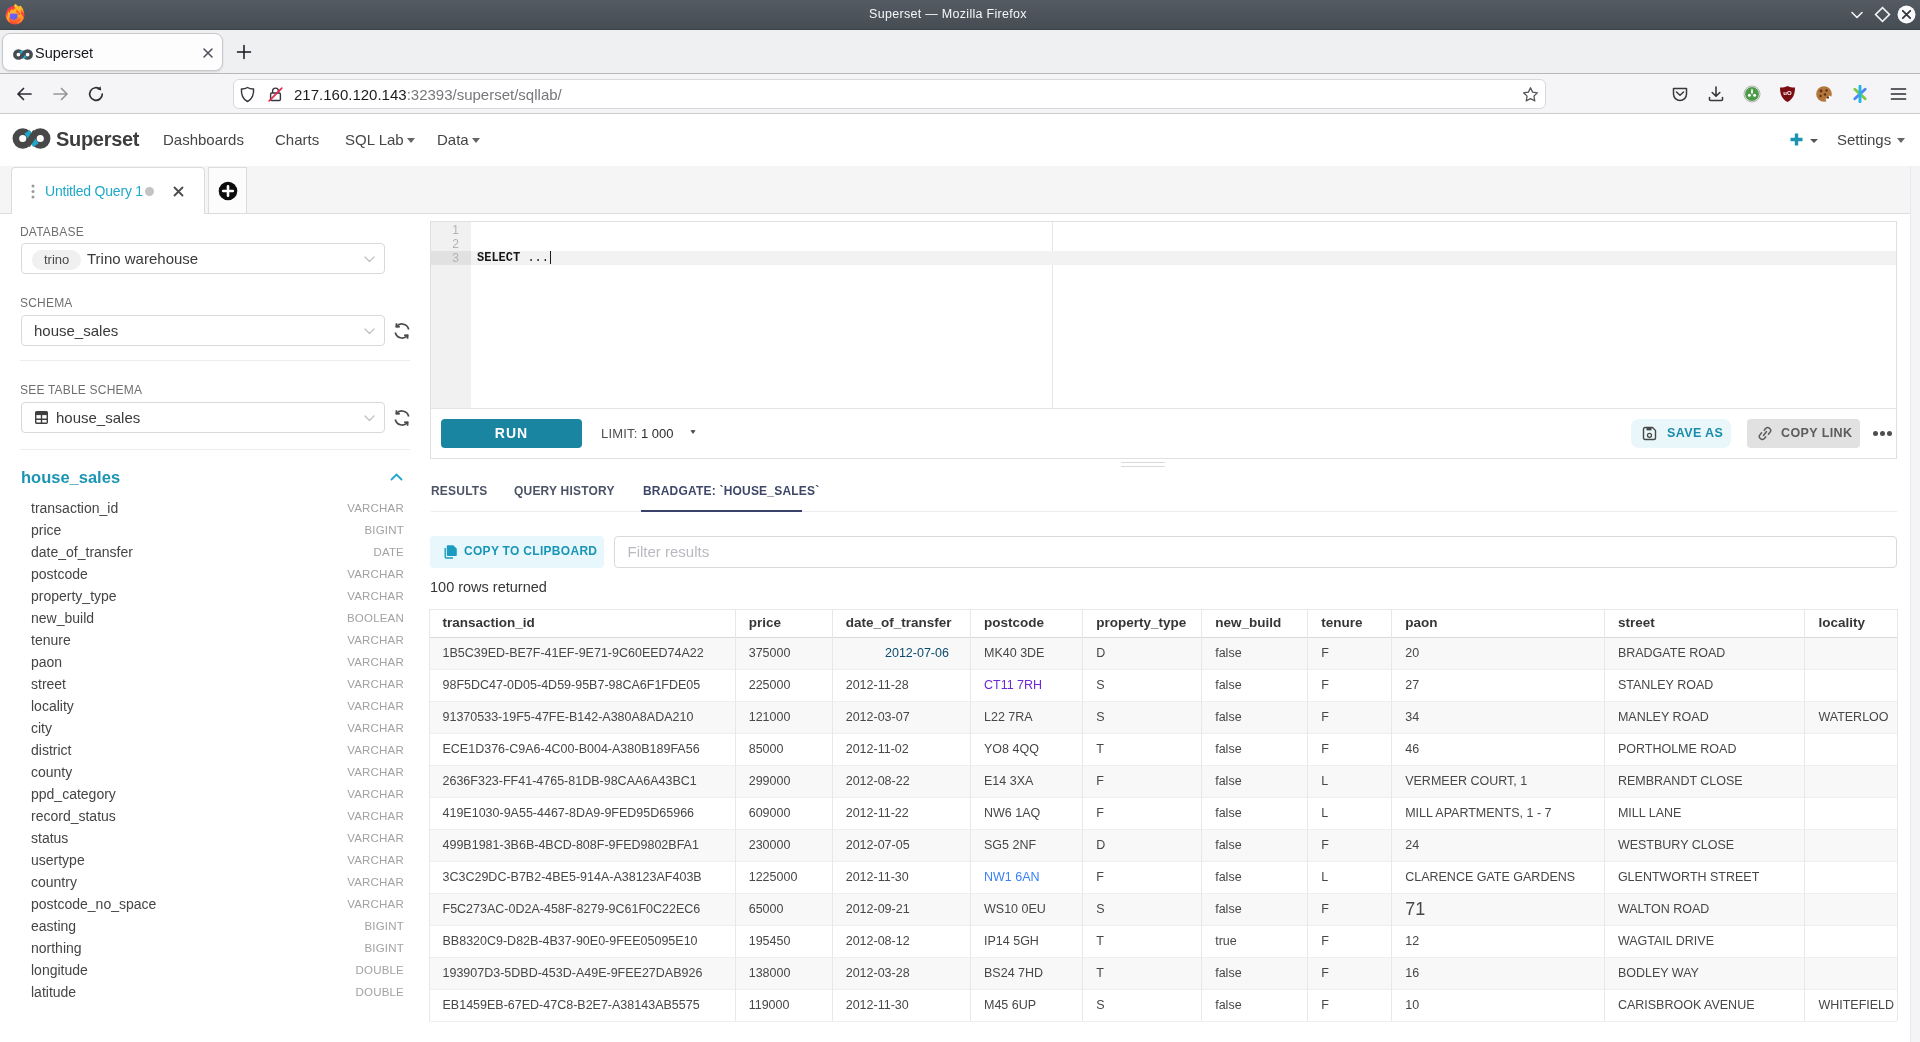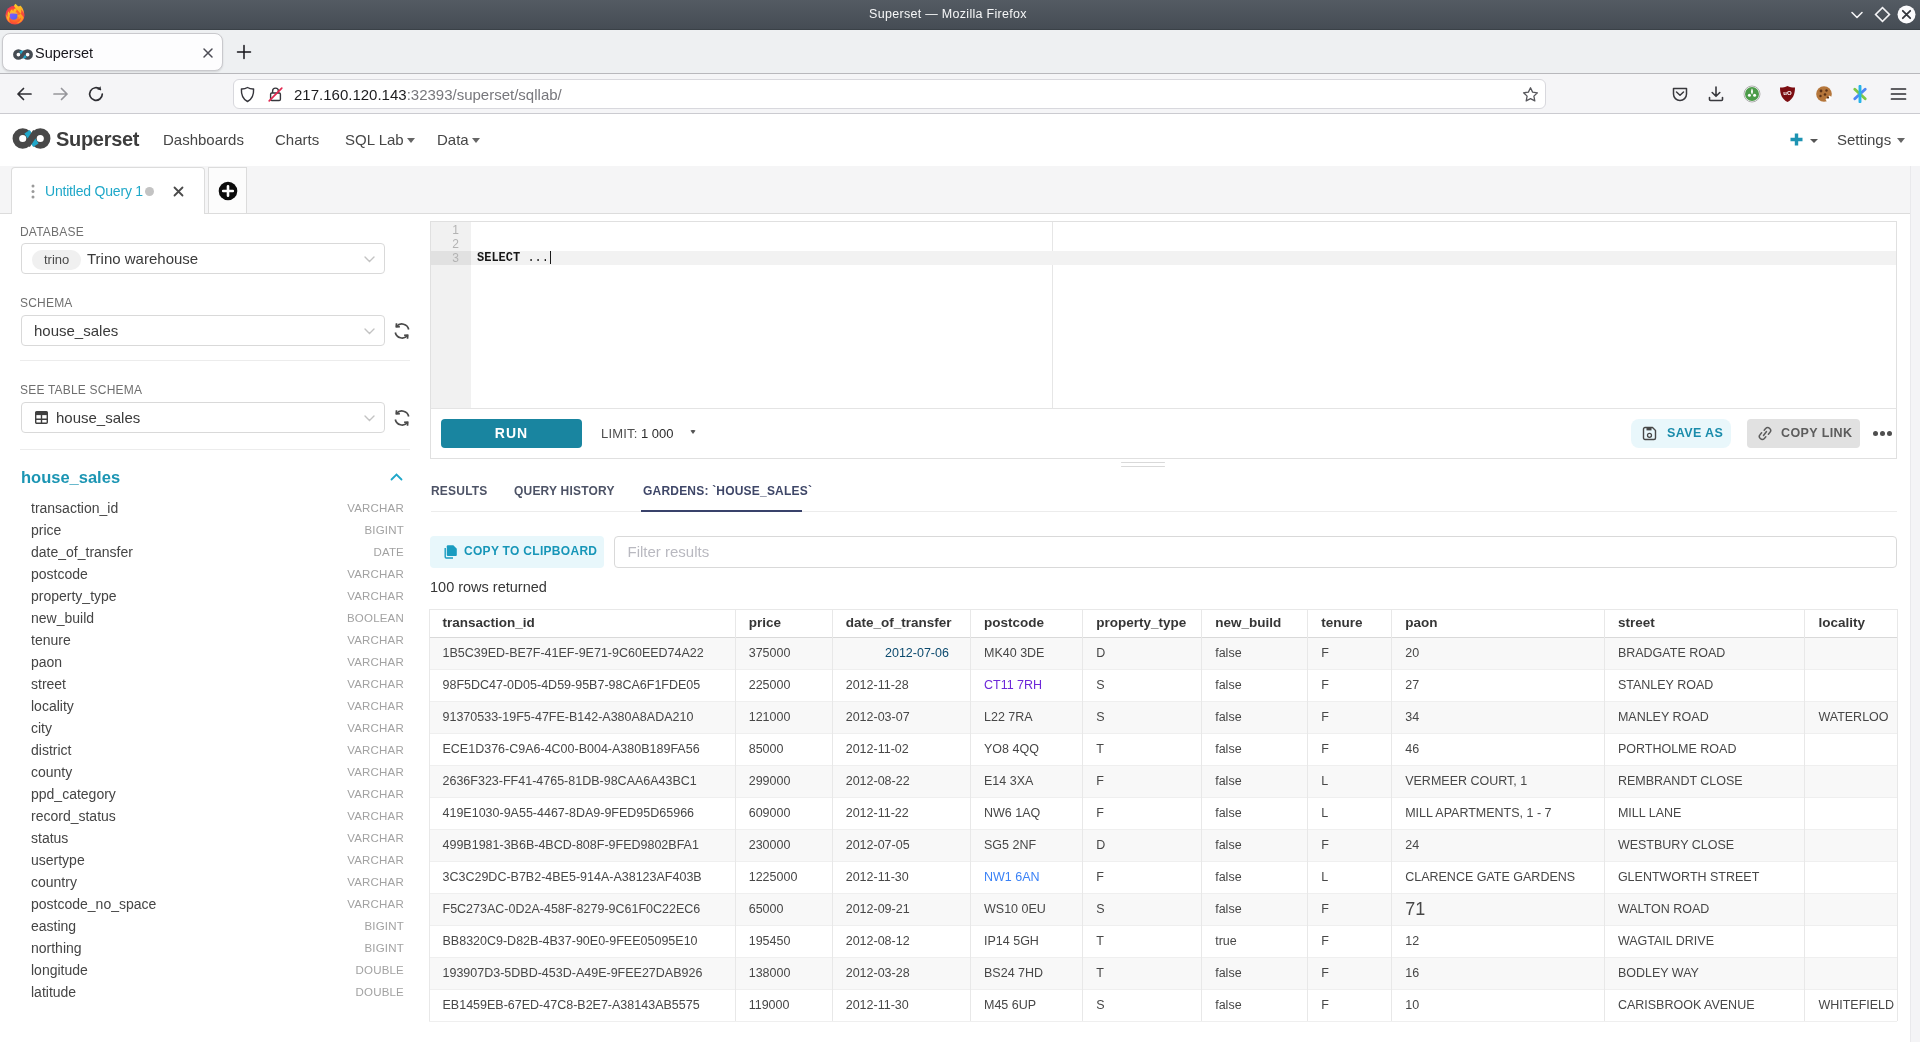--- a/index.html
+++ b/index.html
@@ -364,21 +364,21 @@
   <div class="abs" style="left:1449px;top:22px;width:5px;height:5px;border-radius:50%;background:#4f4f4f"></div>
   <div class="abs" style="left:1456px;top:22px;width:5px;height:5px;border-radius:50%;background:#4f4f4f"></div>
 </div>
 
 <div class="abs" style="left:1121px;top:461.5px;width:44px;height:1.5px;background:#d9d9d9;border-radius:1px"></div>
 <div class="abs" style="left:1121px;top:465.5px;width:44px;height:1.5px;background:#d9d9d9;border-radius:1px"></div>
 
 <div id="southtabs">
 <div class="stab" style="left:431px;top:484px">RESULTS</div>
 <div class="stab" style="left:514px;top:484px">QUERY HISTORY</div>
-<div class="stab" style="left:643px;top:484px;color:#3f4768">GARDENS: `HOUSE_SALES`</div>
+<div class="stab" style="left:643px;top:484px;color:#3f4768">BRADGATE: `HOUSE_SALES`</div>
 <div class="abs" style="left:431px;top:511px;width:1466px;height:1px;background:#ececec"></div>
 <div class="abs" style="left:641px;top:509.5px;width:161px;height:2.5px;background:#39426b"></div>
 <div class="abs" style="left:430px;top:536px;width:174px;height:31.5px;background:#e8f7fb;border-radius:4px">
 <svg class="abs" style="left:13px;top:8px" width="15" height="15" viewBox="0 0 15 15">
 <path d="M4.8 1.2 h5.5 L13.8 4.7 V11 a1 1 0 0 1 -1 1 H4.8 a1 1 0 0 1 -1 -1 V2.2 a1 1 0 0 1 1 -1 Z" fill="#1a9cc0"></path>
 <path d="M2.2 4 V13 a1 1 0 0 0 1 1 H10" fill="none" stroke="#1a9cc0" stroke-width="1.4"></path>
 </svg>
 <div class="abs" style="left:34px;top:0;height:31.5px;line-height:31.5px;font-size:12px;font-weight:700;color:#1796b8;letter-spacing:.3px;white-space:nowrap">COPY TO CLIPBOARD</div>
 </div>
 <div class="abs" style="left:613.5px;top:536px;width:1283px;height:31.5px;border:1px solid #d9d9d9;border-radius:4px;background:#fff">

